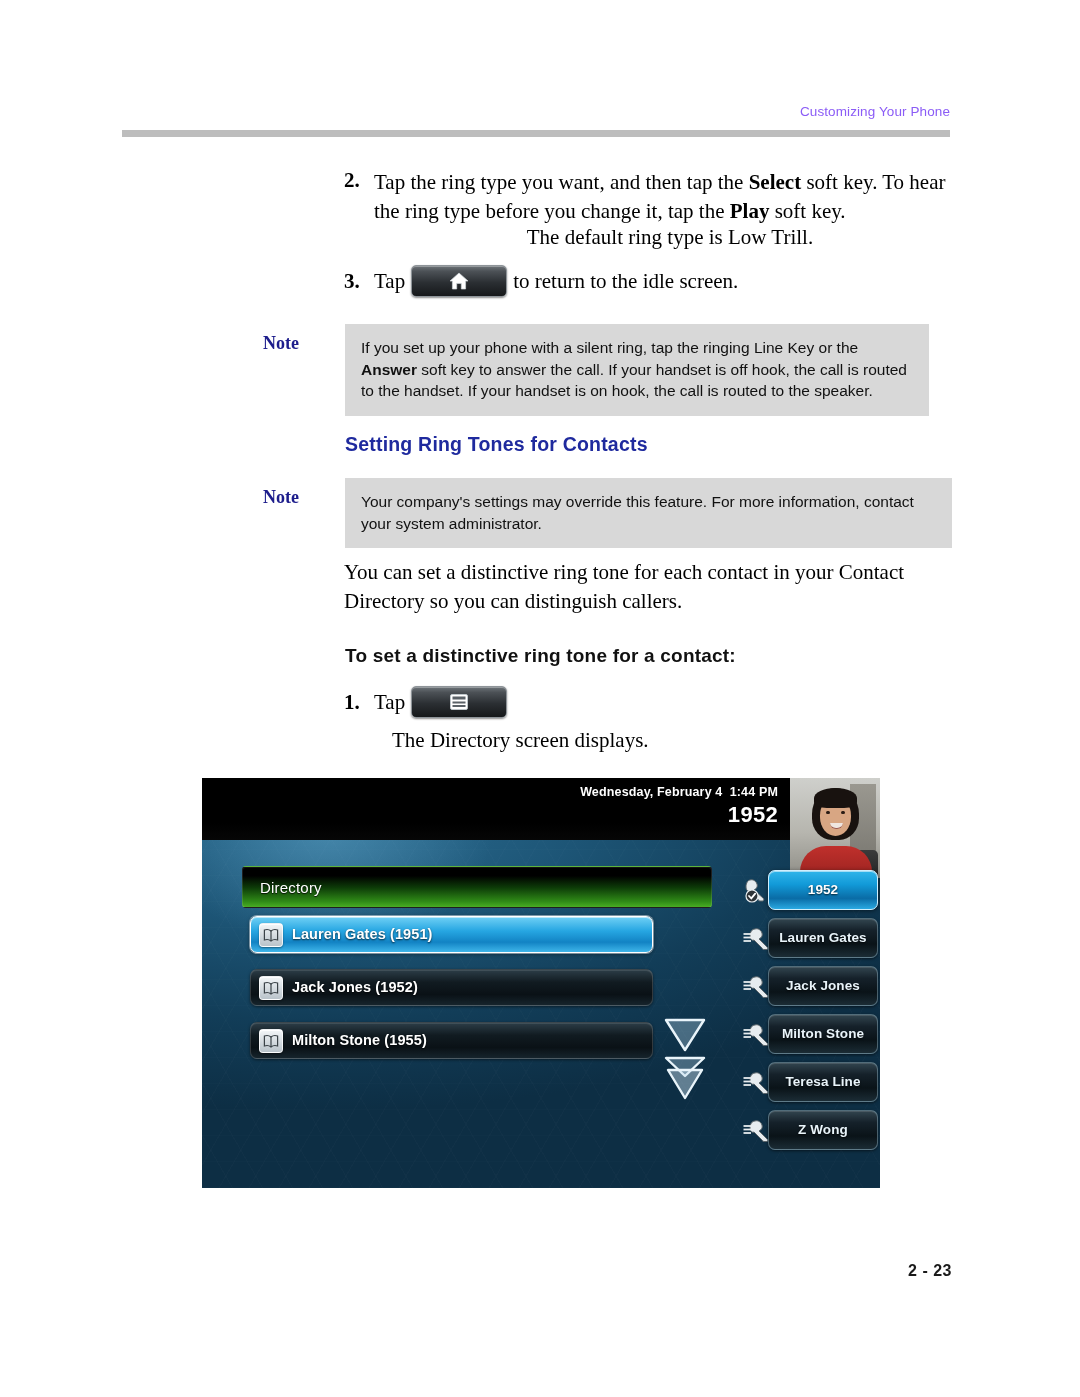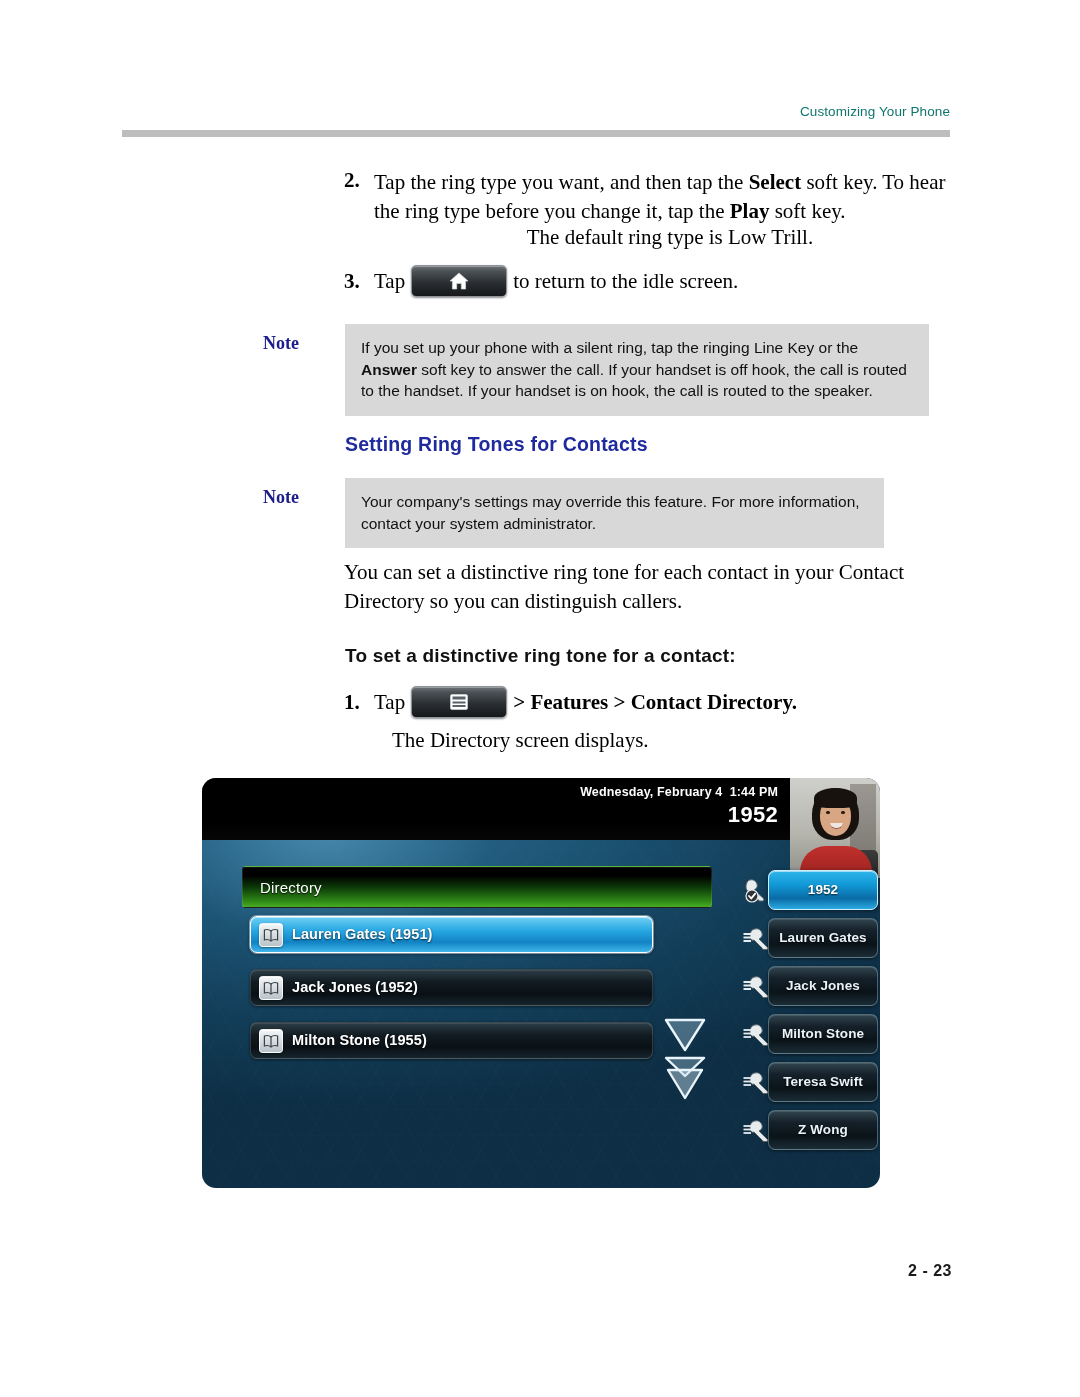--- a/index.html
+++ b/index.html
@@ -18,21 +18,21 @@
 
   
   .page-header {
     position: absolute;
     left: 122px;
     top: 104px;
     width: 828px;
     text-align: right;
     font-family: "Liberation Sans", sans-serif;
     font-size: 13.5px;
-    color: #0f766e;
+    color: #8b5cf6;
     letter-spacing: .1px;
   }
   .header-rule {
     position: absolute;
     left: 122px;
     top: 130px;
     width: 828px;
     height: 7px;
     background: #bdbdbd;
   }
@@ -132,21 +132,20 @@
   .phone {
     position: absolute;
     left: 202px;
     top: 778px;
     width: 678px;
     height: 410px;
     overflow: hidden;
     background:
       radial-gradient(680px 300px at 18% 8%, #2d6f94 0%, #1d5576 38%, #123d58 70%, #0d2e44 100%);
     font-family: "Liberation Sans", sans-serif;
-    border-radius: 14px;
   }
   .phone-texture {
     position: absolute;
     inset: 0;
     opacity: .30;
     background-image:
       repeating-linear-gradient(60deg, rgba(255,255,255,.055) 0 1px, transparent 1px 26px),
       repeating-linear-gradient(-60deg, rgba(255,255,255,.055) 0 1px, transparent 1px 26px),
       repeating-linear-gradient(0deg, rgba(255,255,255,.035) 0 1px, transparent 1px 26px);
     pointer-events: none;
@@ -435,39 +434,38 @@
   </div>
 
   <div class="note-label" style="left:263px; top:333px;">Note</div>
   <div class="note-box" style="left:345px; top:324px; width:584px;">
     <span>If you set up your phone with a silent ring, tap the ringing Line Key or the </span><b>Answer</b><span> soft key to answer the call. If your handset is off hook, the call is routed to the handset. If your handset is on hook, the call is routed to the speaker.</span>
   </div>
 
   <div class="h2-blue" style="left:345px; top:433px;">Setting Ring Tones for Contacts</div>
 
   <div class="note-label" style="left:263px; top:487px;">Note</div>
-  <div class="note-box" style="left:345px; top:478px; width:539px;">Your company's settings may override this feature. For more information, contact your system administrator.</div>
+  <div class="note-box" style="left:345px; top:478px; width:607px;">Your company's settings may override this feature. For more information, contact your system administrator.</div>
 
   <div class="para" style="left:344px; top:558px; width:618px;">You can set a distinctive ring tone for each contact in your Contact Directory so you can distinguish callers.</div>
 
   <div class="h3-black" style="left:345px; top:645px;">To set a distinctive ring tone for a contact:</div>
 
   <div class="step" style="left:344px; top:686px; width:620px; align-items:center;">
     <div class="step-num">1.</div>
     <div class="step-body" style="display:flex; align-items:center;">
       <span>Tap</span>
       <span class="keybtn">
         <svg width="22" height="19" viewBox="0 0 22 19" aria-hidden="true">
           <rect x="2.5" y="2" width="17" height="15" rx="1.5" fill="#ffffff" stroke="#c8d0d5" stroke-width="0.8"></rect>
           <rect x="4.5" y="4" width="13" height="3" fill="#5a6167"></rect>
           <rect x="4.5" y="9" width="13" height="2" fill="#5a6167"></rect>
           <rect x="4.5" y="12.5" width="13" height="2" fill="#5a6167"></rect>
         </svg>
       </span>
-      <b>&gt; Features &gt; Contact Directory.</b>
     </div>
   </div>
 
   <div class="para" style="left:392px; top:726px; width:580px;">The Directory screen displays.</div>
 </div>
 
 <div class="phone">
   <div class="phone-texture"></div>
   <div class="phone-glow"></div>
 
@@ -589,21 +587,21 @@
 
     <div class="linekey">
       <span class="lk-icon">
         <svg width="30" height="26" viewBox="0 0 30 26" aria-hidden="true">
           <path d="M12 4 C15 3 18 5 19 8 C20 11 18 13 16 14 L24 22 C25 23 25 24 24 24.5 L21 24.5 C20 24.5 19.5 24 19 23 L11 15 C9 16 7 14 7 11 C7 7 9 4 12 4 Z" fill="#e7ecef" stroke="#5b6469" stroke-width="1"></path>
           <line x1="0.5" y1="9" x2="8" y2="9" stroke="#e7ecef" stroke-width="1.8"></line>
           <line x1="0.5" y1="12.5" x2="8" y2="12.5" stroke="#e7ecef" stroke-width="1.8"></line>
           <line x1="0.5" y1="16" x2="8" y2="16" stroke="#e7ecef" stroke-width="1.8"></line>
         </svg>
       </span>
-      <span class="lk-label">Teresa Swift</span>
+      <span class="lk-label">Teresa Line</span>
     </div>
 
     <div class="linekey">
       <span class="lk-icon">
         <svg width="30" height="26" viewBox="0 0 30 26" aria-hidden="true">
           <path d="M12 4 C15 3 18 5 19 8 C20 11 18 13 16 14 L24 22 C25 23 25 24 24 24.5 L21 24.5 C20 24.5 19.5 24 19 23 L11 15 C9 16 7 14 7 11 C7 7 9 4 12 4 Z" fill="#e7ecef" stroke="#5b6469" stroke-width="1"></path>
           <line x1="0.5" y1="9" x2="8" y2="9" stroke="#e7ecef" stroke-width="1.8"></line>
           <line x1="0.5" y1="12.5" x2="8" y2="12.5" stroke="#e7ecef" stroke-width="1.8"></line>
           <line x1="0.5" y1="16" x2="8" y2="16" stroke="#e7ecef" stroke-width="1.8"></line>
         </svg>

